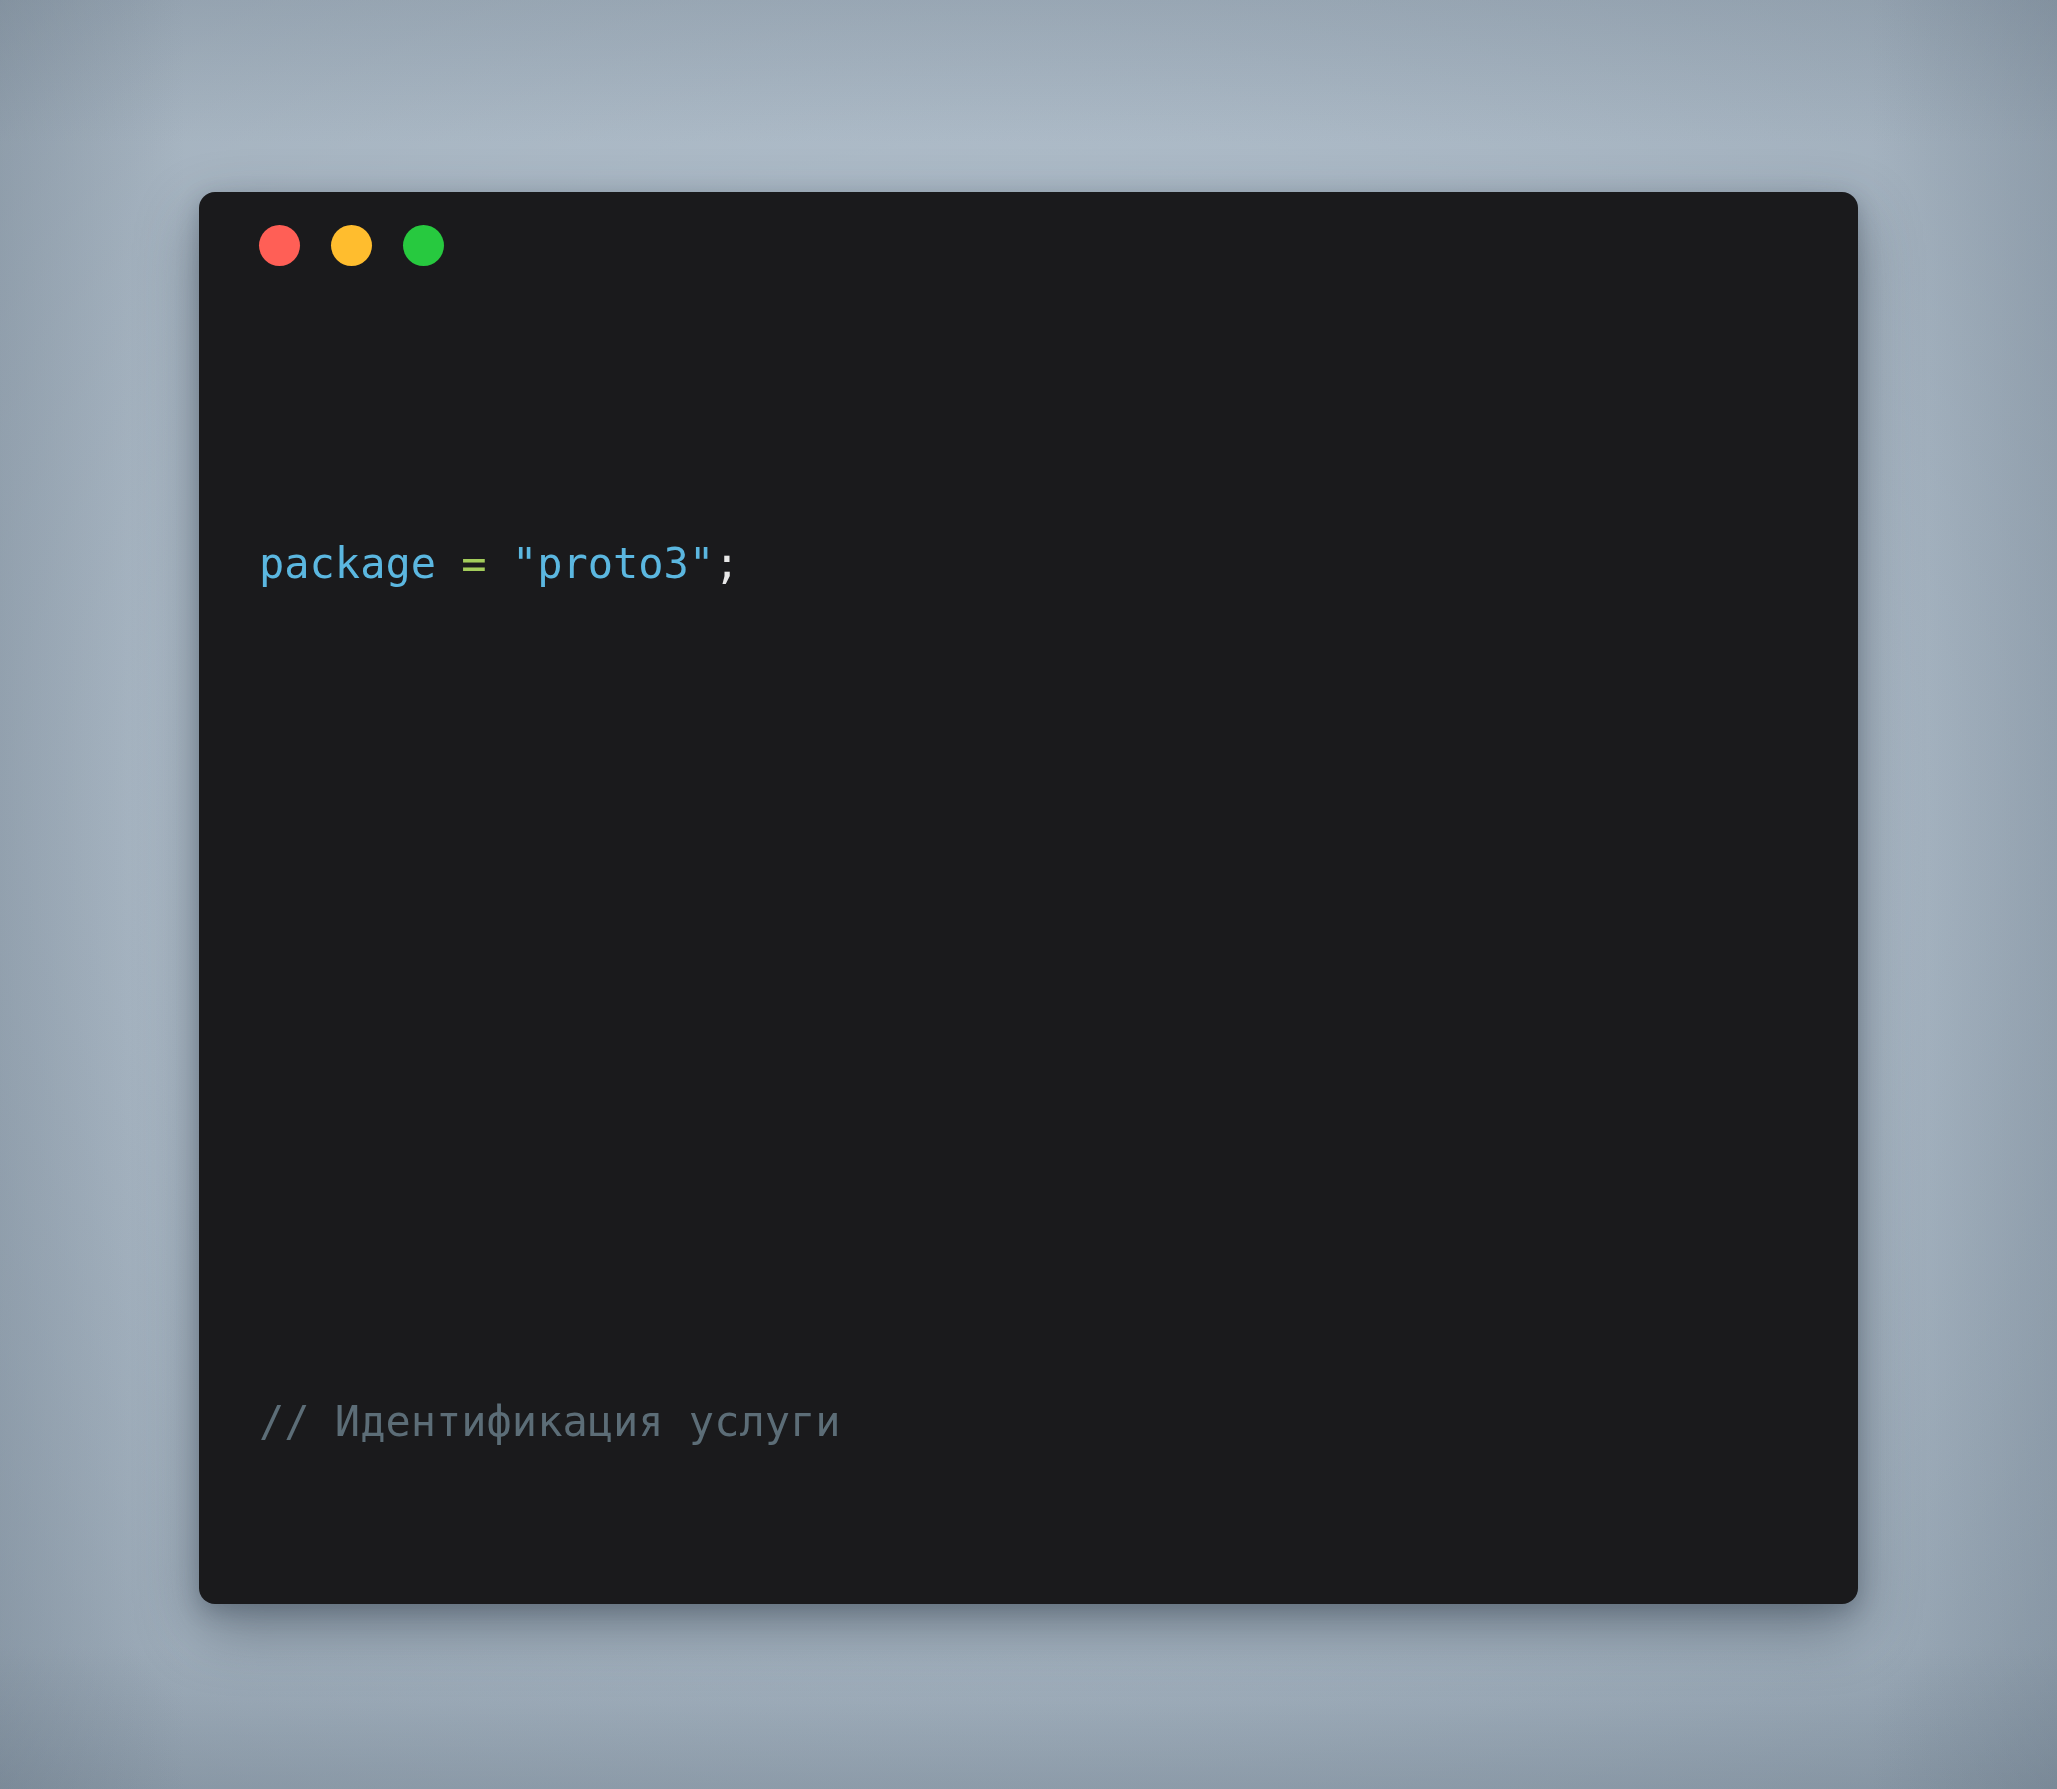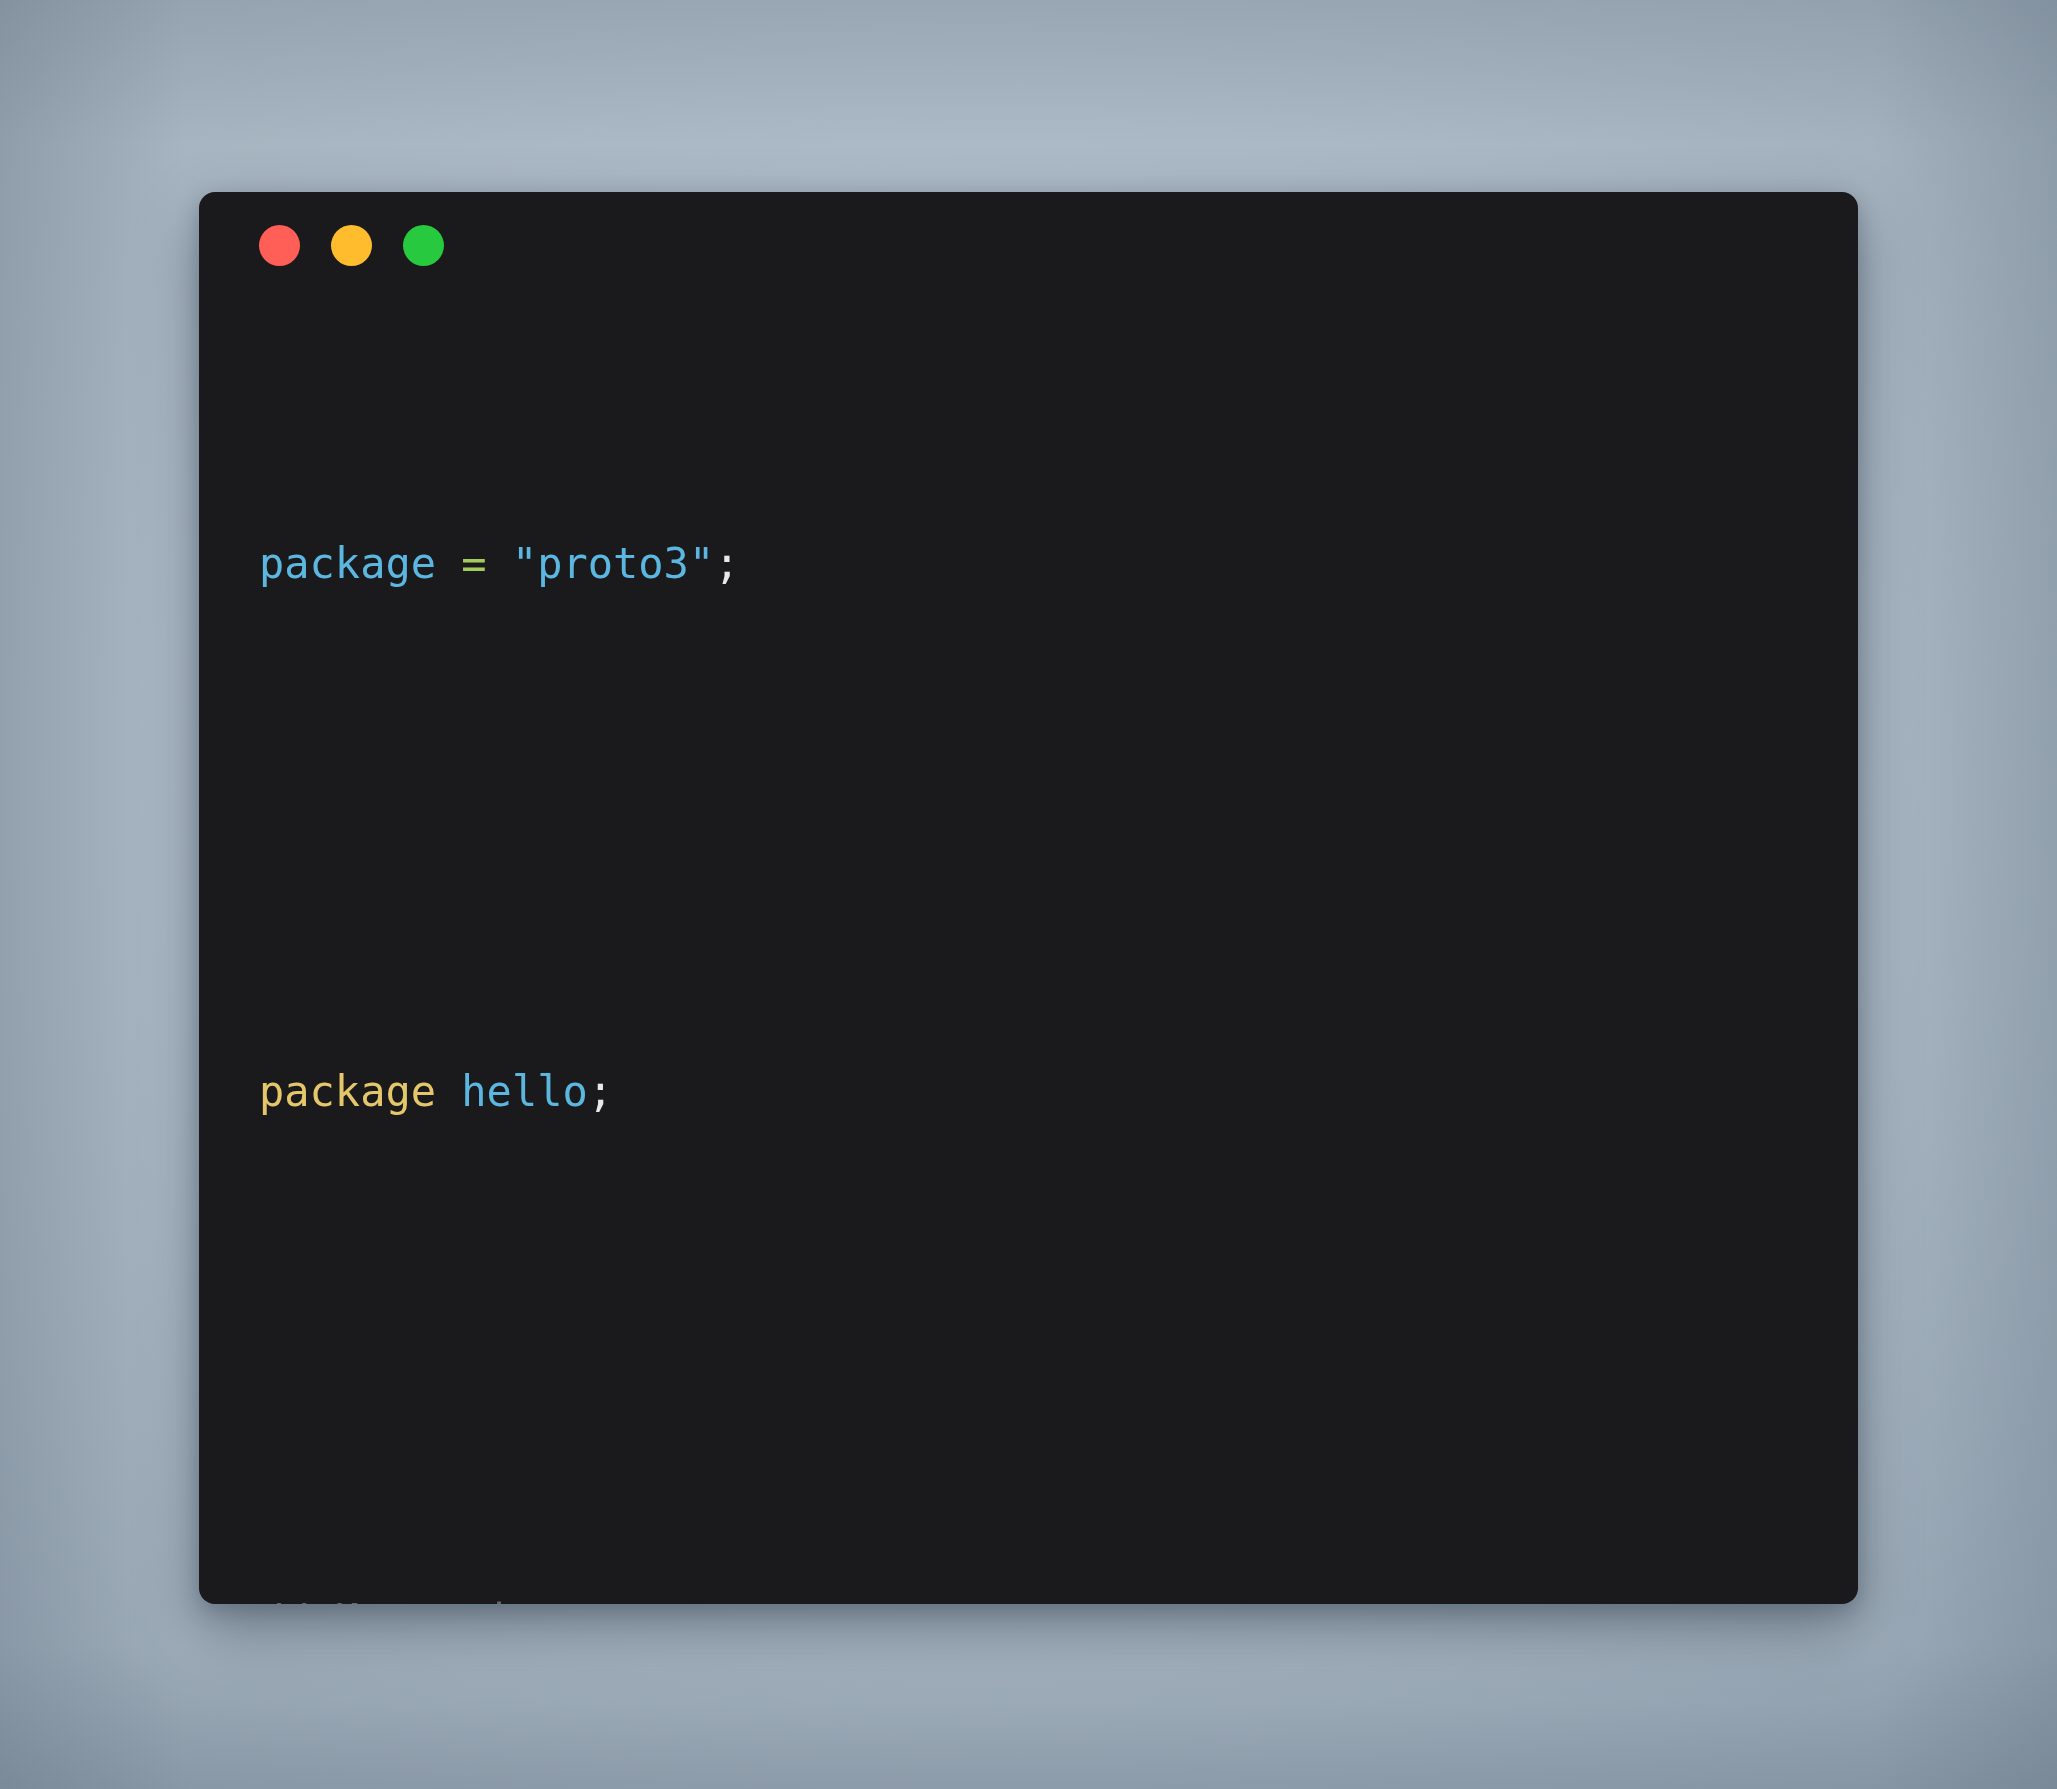--- a/index.html
+++ b/index.html
@@ -105,21 +105,20 @@
     <span class="dot dot-yellow"></span>
     <span class="dot dot-green"></span>
   </div>
 
   <div class="code">
 
     <span class="ln"><span class="kw">package</span> <span class="op">=</span> <span class="str">"proto3"</span><span class="pn">;</span></span>
 
     <span class="ln"> </span>
 
-    <span class="ln"><span class="ty">package</span> <span class="id">hello</span><span class="pn">;</span></span>
 
     <span class="ln"> </span>
 
     <span class="ln"><span class="cmt">// Идентификация услуги</span></span>
 
     
 
     
 
     

